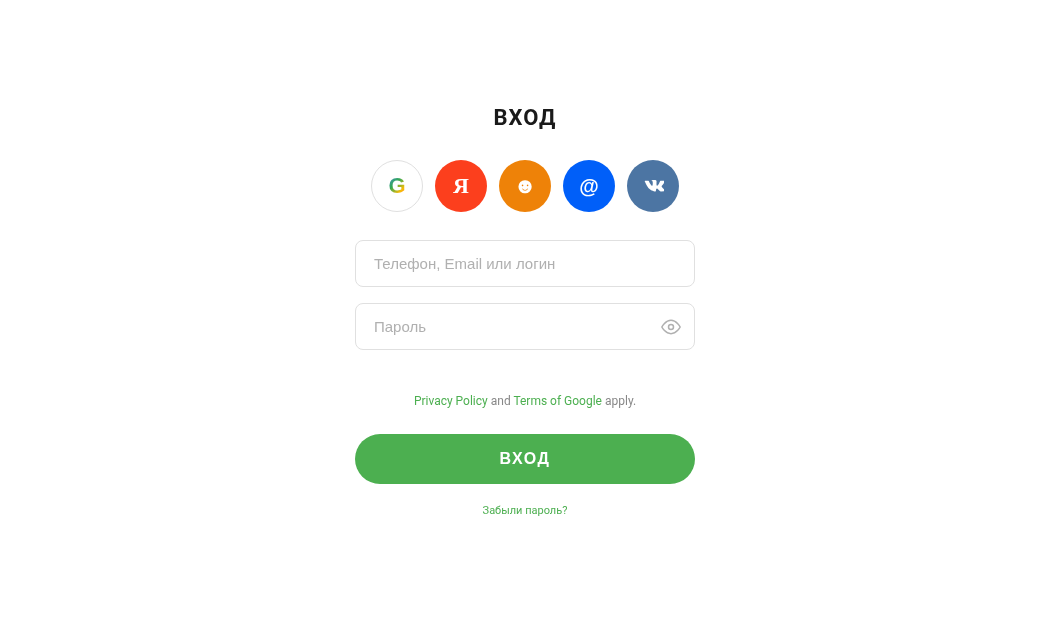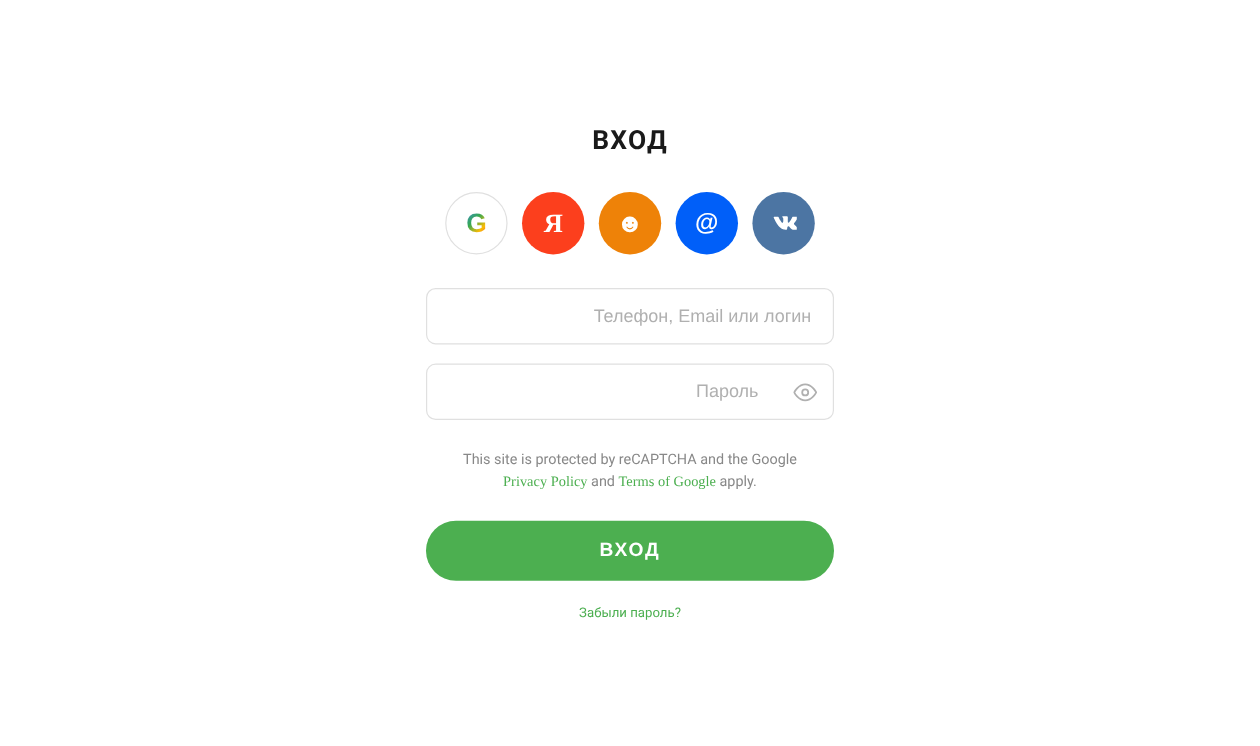--- a/index.html
+++ b/index.html
@@ -83,21 +83,20 @@
       width: 100%;
       padding: 14px 18px;
       border: 1.5px solid #e0e0e0;
       border-radius: 8px;
       font-size: 15px;
       color: #333;
       outline: none;
       transition: border-color 0.2s;
       margin-bottom: 16px;
       background: #fff;
-      text-align: right;
     }
 
     .input-field::placeholder {
       color: #b0b0b0;
     }
 
     .password-wrapper {
       position: relative;
       width: 100%;
       margin-bottom: 16px;
@@ -129,21 +128,20 @@
       color: #888;
       text-align: center;
       line-height: 1.5;
       margin-bottom: 24px;
       margin-top: 8px;
     }
 
     .recaptcha-text a {
       color: #4caf50;
       text-decoration: none;
-      font-family: Liberation Serif, serif;
     }
 
     .login-btn {
       width: 100%;
       padding: 16px;
       background: #4caf50;
       border: none;
       border-radius: 40px;
       color: #ffffff;
       font-size: 16px;
@@ -239,21 +237,21 @@
     <input type="password" class="input-field" placeholder="Пароль" style="">
     <span class="eye-icon">
       <svg viewBox="0 0 24 24" fill="none" stroke="#b0b0b0" stroke-width="1.8" stroke-linecap="round" stroke-linejoin="round">
         <path d="M1 12s4-8 11-8 11 8 11 8-4 8-11 8-11-8-11-8z"></path>
         <circle cx="12" cy="12" r="3"></circle>
       </svg>
     </span>
   </div>
 
   <div class="recaptcha-text">
-    <span>This site is protected by reCAPTCHA and the Google</span><br>
+    <br>
     <a href="#">Privacy Policy</a>
     <span>and</span>
     <a href="#">Terms of Google</a>
     <span>apply.</span>
   </div>
 
   <button class="login-btn">ВХОД</button>
 
   <a href="#" class="forgot-password">Забыли пароль?</a>
 

